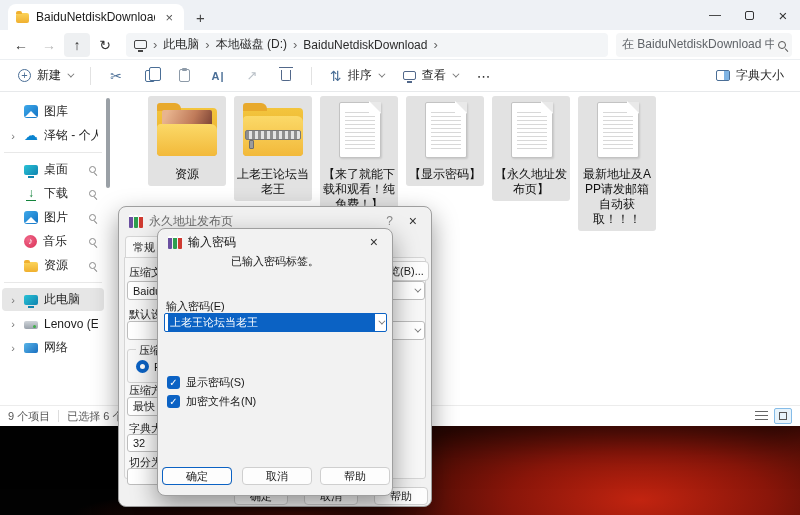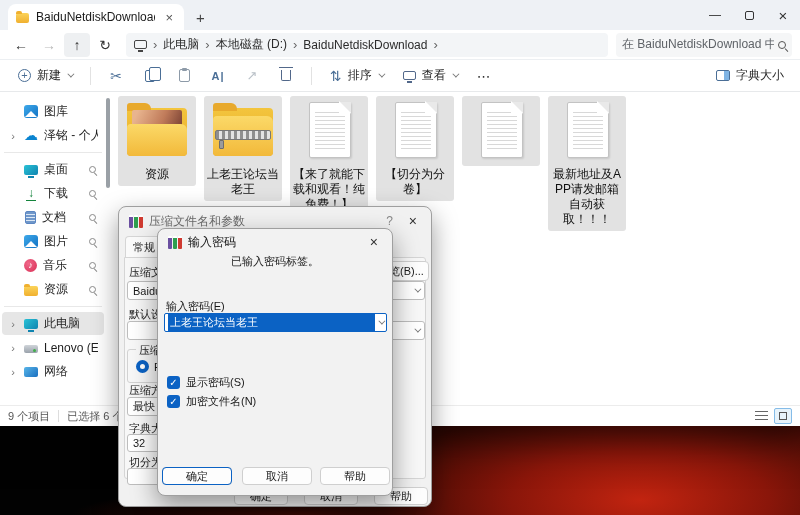--- a/index.html
+++ b/index.html
@@ -63,21 +63,21 @@
   .ic-share { color:#b9c0c7; font-size:13px; }
   .ic-trash { width:10px; height:11px; border:1.3px solid #52688a; border-top:none; border-radius:0 0 2px 2px; position:relative; }
   .ic-trash::before { content:''; position:absolute; left:-3px; top:-3px; width:14px; height:1.4px; background:#52688a; }
   .ic-monitor { width:13px; height:9px; border:1.3px solid #52688a; border-radius:2px; position:relative; }
   .ic-monitor::after { content:''; position:absolute; left:3px; bottom:-4px; width:5px; height:2px; background:#52688a; }
   .more { font-size:14px; color:#333; padding:0 8px; }
   .details-right { margin-left:auto; display:flex; align-items:center; gap:6px; font-size:12px; color:#1f1f1f; padding:4px 6px; }
   .ic-details { width:14px; height:11px; border:1.3px solid #4a6e96; border-radius:2px; position:relative; }
   .ic-details::after { content:''; position:absolute; right:0; top:0; width:5px; height:100%; background:#7fb4e4; }
 
-  .ebody { display:flex; height:313px; }
+  .ebody { display:flex; height:313px;gap:30px; }
   .sidebar { width:112px; padding-top:8px; position:relative; flex:none; }
   .sthumb { position:absolute; right:2px; top:6px; width:4px; height:90px; background:#9aa0a6; border-radius:2px; }
   .sitem { height:23px; display:flex; align-items:center; padding:0 6px 0 6px; gap:6px; font-size:12px; color:#1f1f1f;
     border-radius:4px; margin:0 8px 1px 2px; position:relative; }
   .sitem.sel { background:#e6e6e6; }
   .sitem .exp { width:10px; color:#777; font-size:11px; flex:none; text-align:center; }
   .sitem .noexp { width:10px; flex:none; }
   .slabel { flex:1; overflow:hidden; white-space:nowrap; }
   .pin { width:7px; height:7px; border:1.4px solid #8a8a8a; border-radius:50%; position:relative; flex:none; margin-right:2px; }
   .pin::after { content:''; position:absolute; width:1.4px; height:4px; background:#8a8a8a; left:5px; top:5px; transform:rotate(-45deg); }
@@ -280,26 +280,20 @@
         <span class="pin"></span>
       </div>
       <div class="sitem">
         <span class="noexp"></span>
           <span class="si si-down">↓</span>
         <span class="slabel">下载</span>
         <span class="pin"></span>
       </div>
       <div class="sitem">
         <span class="noexp"></span>
-          <span class="si si-doc"></span>
-        <span class="slabel">文档</span>
-        <span class="pin"></span>
-      </div>
-      <div class="sitem">
-        <span class="noexp"></span>
           <span class="si si-img"></span>
         <span class="slabel">图片</span>
         <span class="pin"></span>
       </div>
       <div class="sitem">
         <span class="noexp"></span>
           <span class="si si-music">♪</span>
         <span class="slabel">音乐</span>
         <span class="pin"></span>
       </div>
@@ -355,29 +349,30 @@
         </div>
         <div class="fname">【来了就能下载和观看！纯免费！】</div>
       </div>
       <div class="file">
         <div class="ficon">
           <div class="doc">
               <div class="doc-lines"></div>
               <div class="doc-fold"></div>
             </div>
         </div>
-        <div class="fname">【切分为分卷】</div>
+        <div class="fname">【显示密码】</div>
       </div>
       <div class="file">
         <div class="ficon">
           <div class="doc">
               <div class="doc-lines"></div>
               <div class="doc-fold"></div>
             </div>
         </div>
+        <div class="fname">【永久地址发布页】</div>
       </div>
       <div class="file">
         <div class="ficon">
           <div class="doc">
               <div class="doc-lines"></div>
               <div class="doc-fold"></div>
             </div>
         </div>
         <div class="fname">最新地址及APP请发邮箱自动获取！！！</div>
       </div>
@@ -397,21 +392,21 @@
   </div>
 </div>
 
 <div class="dlg rar-dlg" style="z-index:20">
   <div class="dlg-title">
     <span class="rar-ico">
         <i></i>
         <i></i>
         <i></i>
       </span>
-    <span class="t">压缩文件名和参数</span>
+    <span class="t">永久地址发布页</span>
     <span class="dlg-q">?</span>
     <span class="dlg-x">×</span>
   </div>
   <span class="rtab t2">高级</span>
   <span class="rtab">常规</span>
   <div class="rpanel"></div>
 
   <span class="rlabel" style="left:10px;top:58px">压缩文件名(A)</span>
   <div class="wbtn" style="left:254px;top:54px;width:56px;height:20px">
       <span>浏览(B)...</span>

